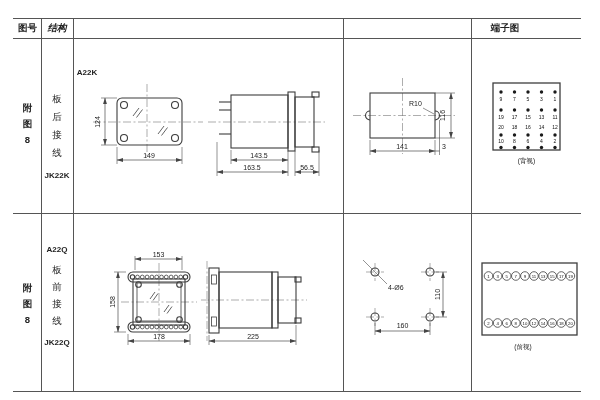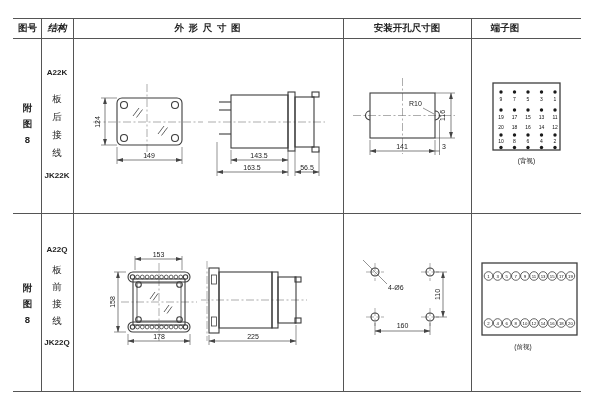--- a/index.html
+++ b/index.html
@@ -38,31 +38,29 @@
   <div class="hline" style="left:13px;top:38px;width:568px;"></div>
   <div class="hline" style="left:13px;top:213px;width:568px;"></div>
   <div class="hline" style="left:13px;top:391px;width:568px;"></div>
   <div class="vline" style="left:41px;top:18px;height:373px;"></div>
   <div class="vline" style="left:73px;top:18px;height:373px;"></div>
   <div class="vline" style="left:343px;top:18px;height:373px;"></div>
   <div class="vline" style="left:471px;top:18px;height:373px;"></div>
 
   <div class="hdr" style="left:14px;width:27px;letter-spacing:0;">图号</div>
   <div class="hdr" style="left:41px;width:32px;letter-spacing:0;font-style:italic;">结构</div>
-  <div class="hdr" style="left:73px;width:270px;">外 形 尺 寸 图</div>
-  <div class="hdr" style="left:343px;width:128px;letter-spacing:0;">安装开孔尺寸图</div>
   <div class="hdr" style="left:471px;width:68px;letter-spacing:0;">端子图</div>
 
   <div class="vstack fig" style="left:14px;top:100px;width:27px;">
     <span>附</span>
     <span>图</span>
     <span>8</span>
   </div>
 
-  <div class="vstack model" style="left:41px;top:68px;width:32px;">A22K</div>
+  <div class="vstack model" style="left:41px;top:68px;width:32px;padding-left:30px;">A22K</div>
   <div class="vstack cjk" style="left:41px;top:90px;width:32px;">
     <span>板</span>
     <span>后</span>
     <span>接</span>
     <span>线</span>
   </div>
   <div class="vstack model" style="left:41px;top:171px;width:32px;">JK22K</div>
 
   <svg class="draw" style="left:73px;top:38px;" width="270" height="175">
     <defs>

